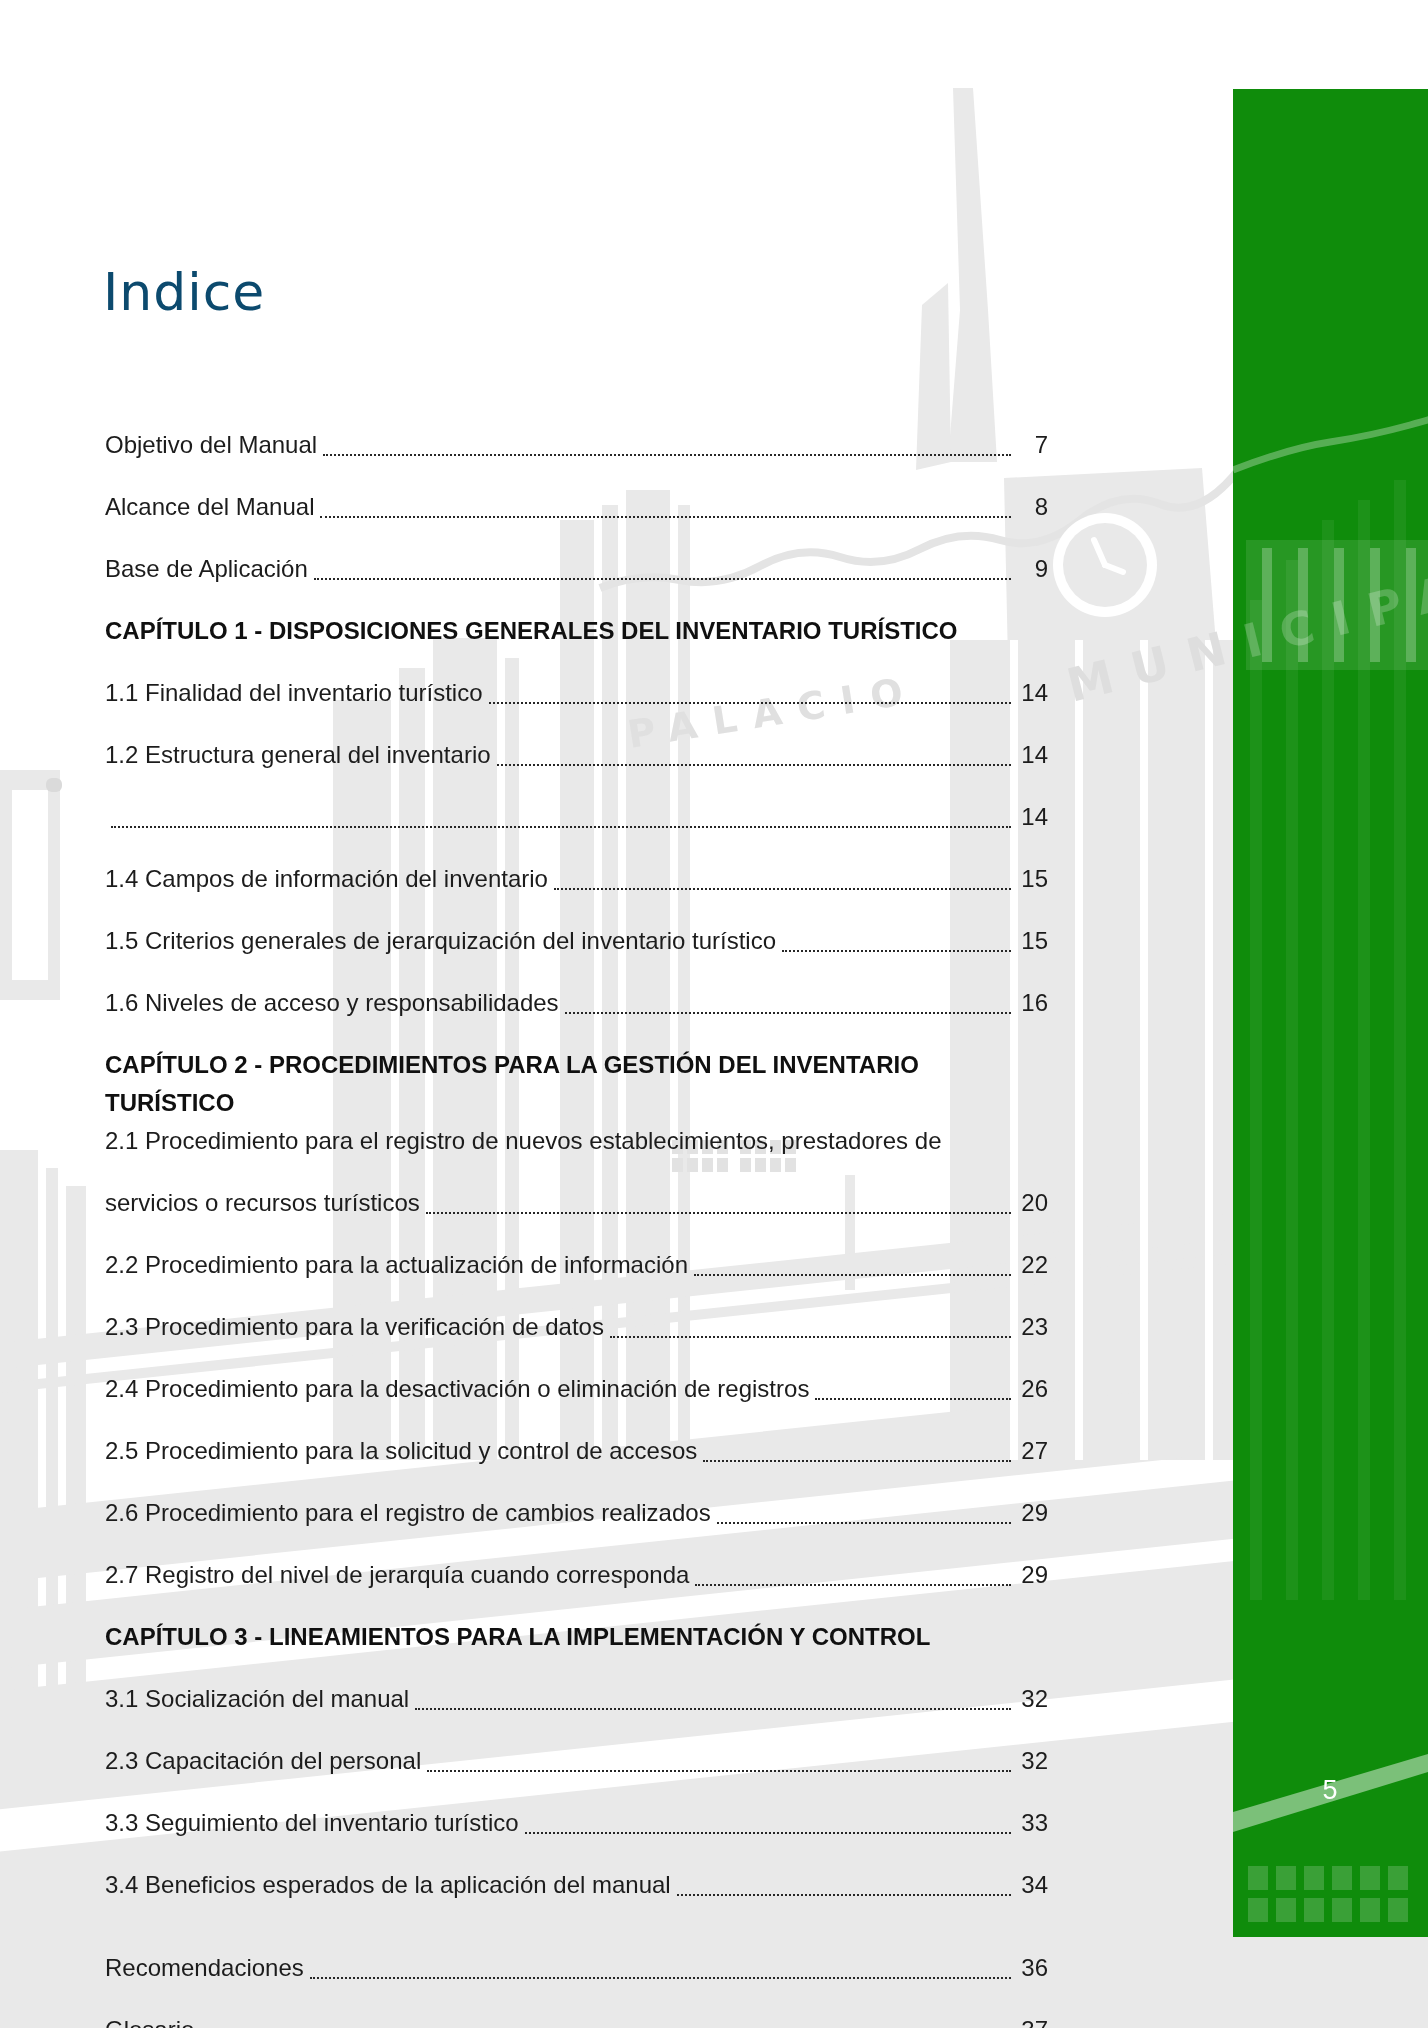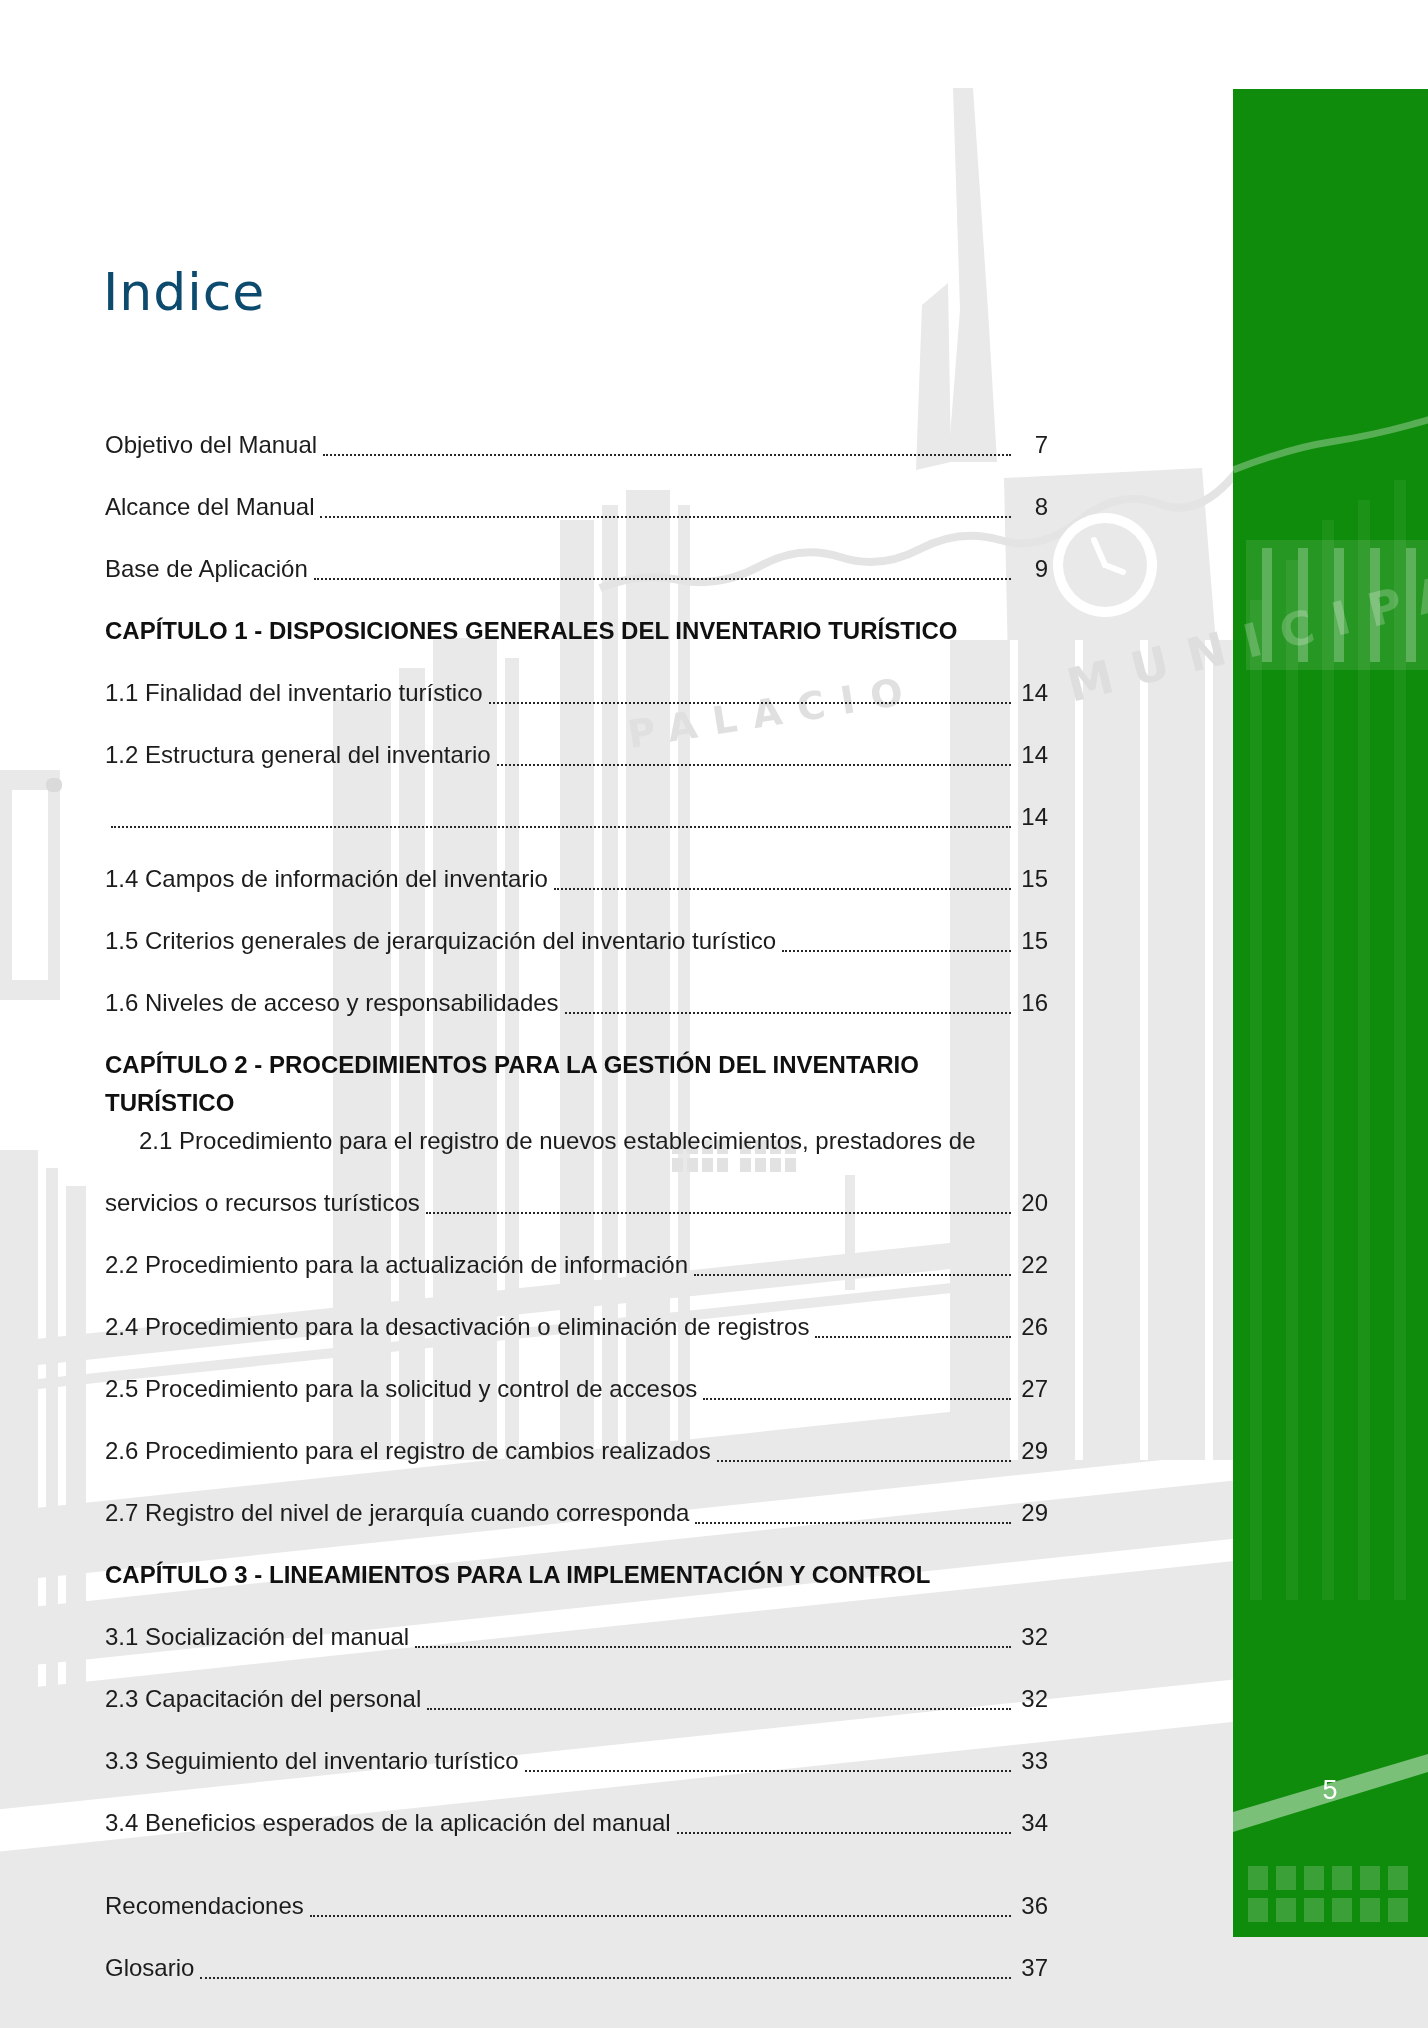--- a/index.html
+++ b/index.html
@@ -35,21 +35,21 @@
   .toc-row .dots{
     flex:1;align-self:flex-end;height:0;
     border-bottom:2.6px dotted #262626;
     margin:0 3px 8px 6px;min-width:24px;
   }
   .toc-row .pg{min-width:34px;text-align:right;white-space:nowrap;}
   .toc-heading{
     font-weight:700;color:#101010;margin-top:24px;line-height:38px;
   }
   .toc-heading div{white-space:nowrap;}
-  .toc-pre{line-height:38px;white-space:nowrap;margin-left:34px;}
+  .toc-pre{line-height:38px;white-space:nowrap;}
   .toc-gap{height:21px;}
 </style>
 </head>
 <body>
 
 <div class="page">
 
   <svg class="wm" width="1428" height="2028" viewBox="0 0 1428 2028" aria-hidden="true">
     <g fill="#E9E9E9">
 
@@ -233,20 +233,25 @@
         <span class="lbl">servicios o recursos turísticos</span>
         <span class="dots"></span>
         <span class="pg">20</span>
       </div>
       <div class="toc-row">
         <span class="lbl">2.2 Procedimiento para la actualización de información</span>
         <span class="dots"></span>
         <span class="pg">22</span>
       </div>
       <div class="toc-row">
+        <span class="lbl">2.3 Procedimiento para la verificación de datos</span>
+        <span class="dots"></span>
+        <span class="pg">23</span>
+      </div>
+      <div class="toc-row">
         <span class="lbl">2.4 Procedimiento para la desactivación o eliminación de registros</span>
         <span class="dots"></span>
         <span class="pg">26</span>
       </div>
       <div class="toc-row">
         <span class="lbl">2.5 Procedimiento para la solicitud y control de accesos</span>
         <span class="dots"></span>
         <span class="pg">27</span>
       </div>
       <div class="toc-row">

